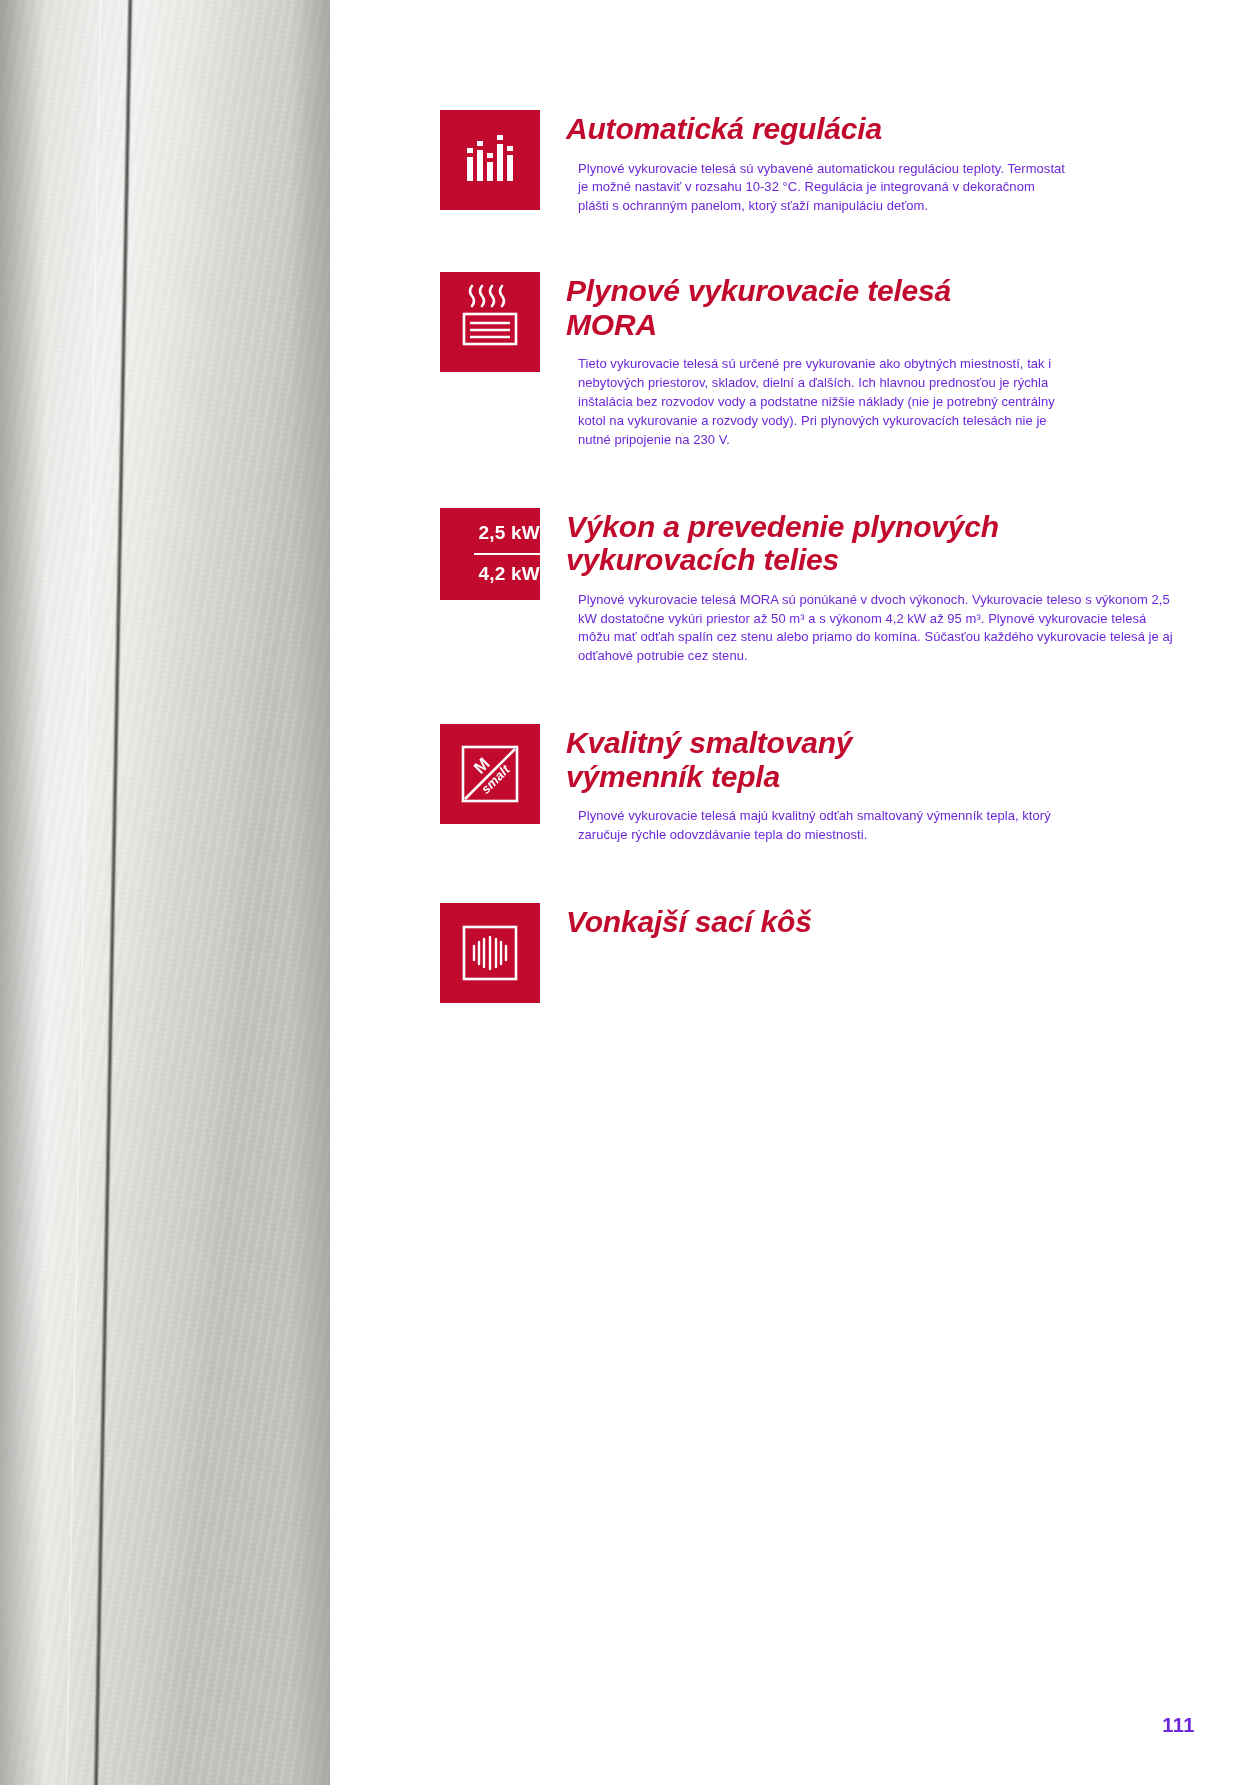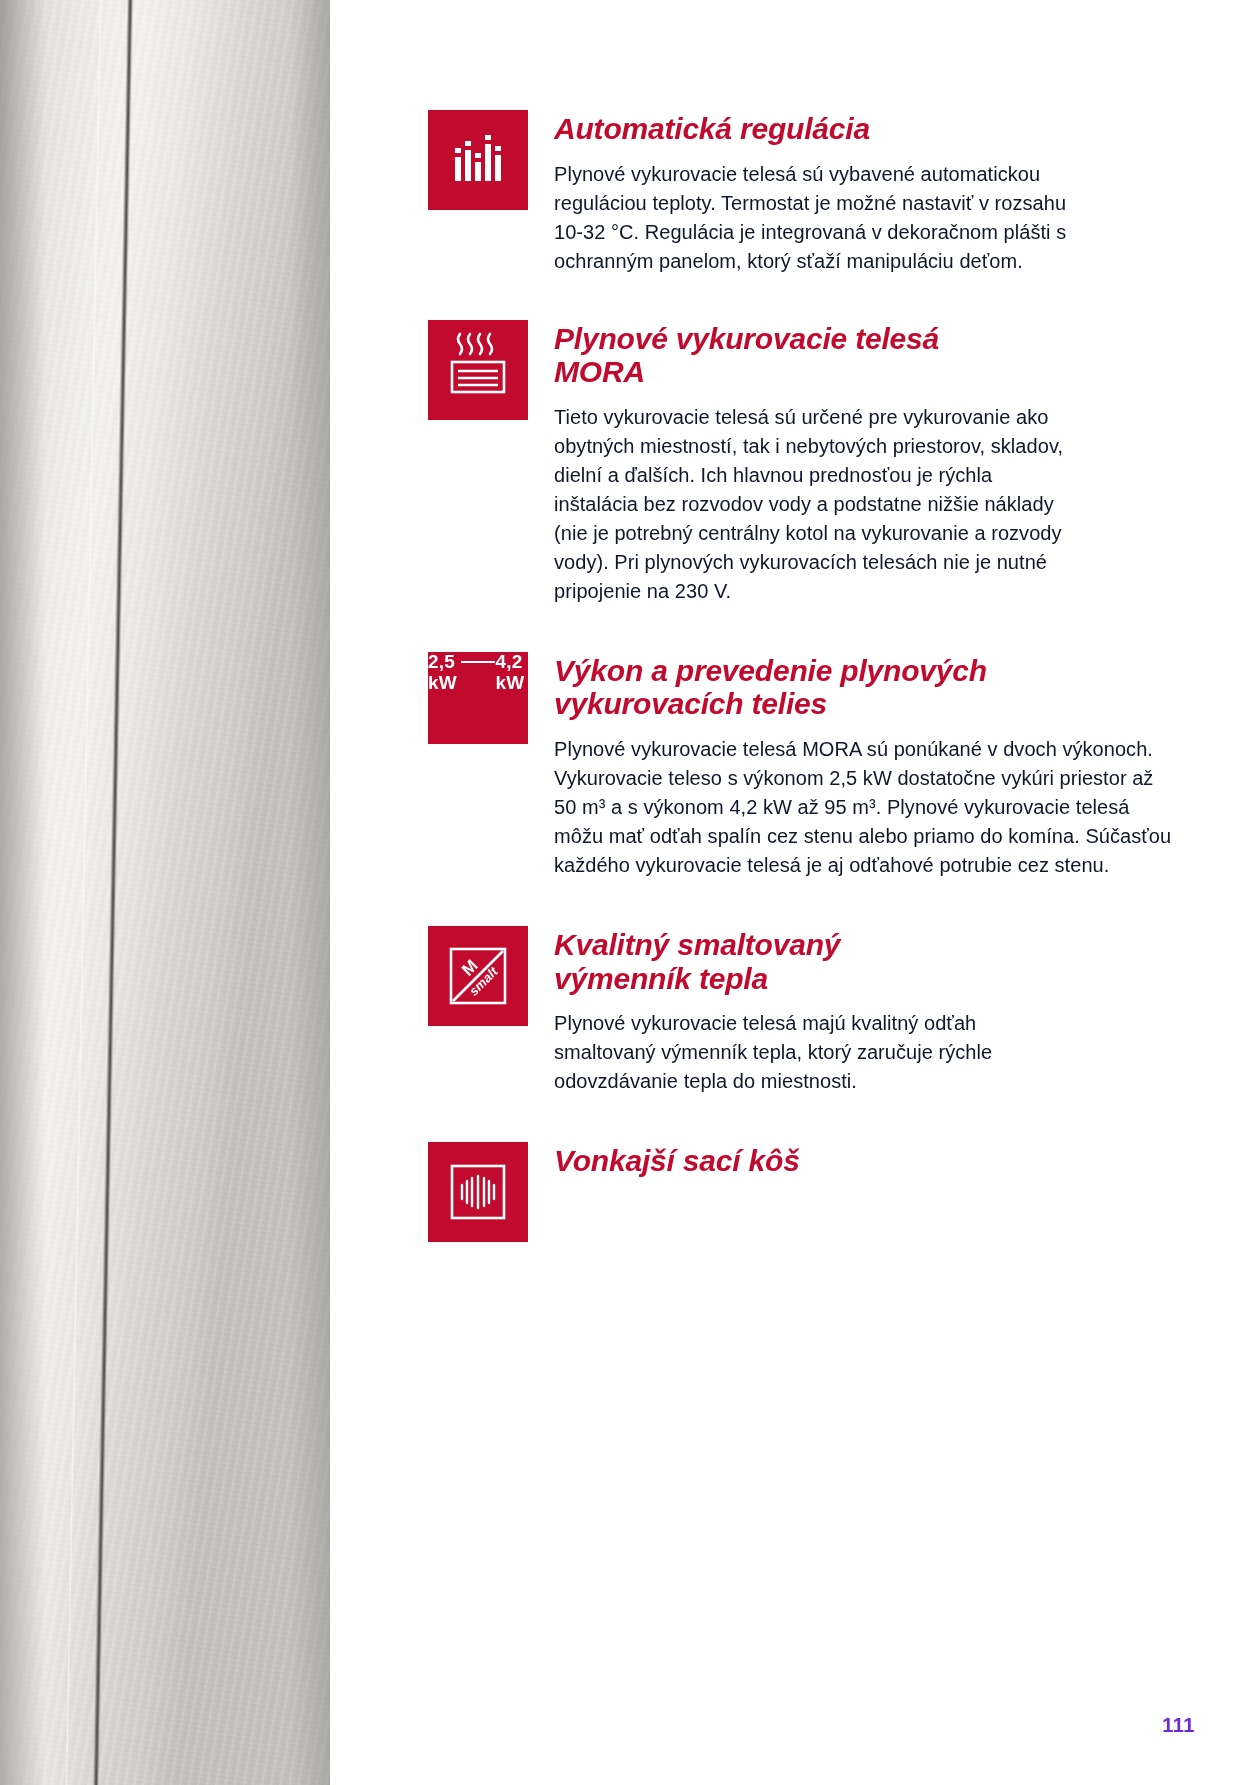--- a/index.html
+++ b/index.html
@@ -77,21 +77,21 @@
     top: 0;
     left: 0;
     width: 46px;
     height: 100%;
     background: linear-gradient(90deg, rgba(140,138,135,0.65) 0%, rgba(150,148,145,0) 100%);
   }
 
   
   .content {
     position: absolute;
-    left: 428px;
+    left: 440px;
     top: 110px;
     width: 640px;
   }
 
   .feature {
     display: block;
     position: relative;
     margin-bottom: 38px;
   }
   .feature .row {
@@ -105,22 +105,22 @@
     background: #c8102e;
     background: #c10a2d;
     margin-right: 26px;
     position: relative;
     color: #ffffff;
   }
   .icon-box.kw {
     background: #c10a2d;
     height: 92px;
     display: flex;
-    flex-direction: row;
-    align-items: flex-start;
+    flex-direction: column;
+    align-items: flex-end;
     justify-content: center;
   }
   .kw-line {
     color: #ffffff;
     font-size: 19px;
     font-weight: bold;
     line-height: 1.1;
     letter-spacing: .2px;
   }
   .kw-sep {
@@ -137,23 +137,23 @@
   h2.title {
     margin: 0 0 14px 0;
     color: #c10a2d;
     font-size: 30px;
     line-height: 1.12;
     font-style: italic;
     font-weight: bold;
     letter-spacing: -0.2px;
   }
   p.body {
-    margin: 0;
-    color: #0f172a;
-    font-size: 20px;
+    margin: 12px;
+    color: #6d28d9;
+    font-size: 13px;
     line-height: 1.45;
     letter-spacing: 0.05px;
   }
 
   
   .wide .text-col h2.title {
     width: 620px;
   }
 
   .page-number {

